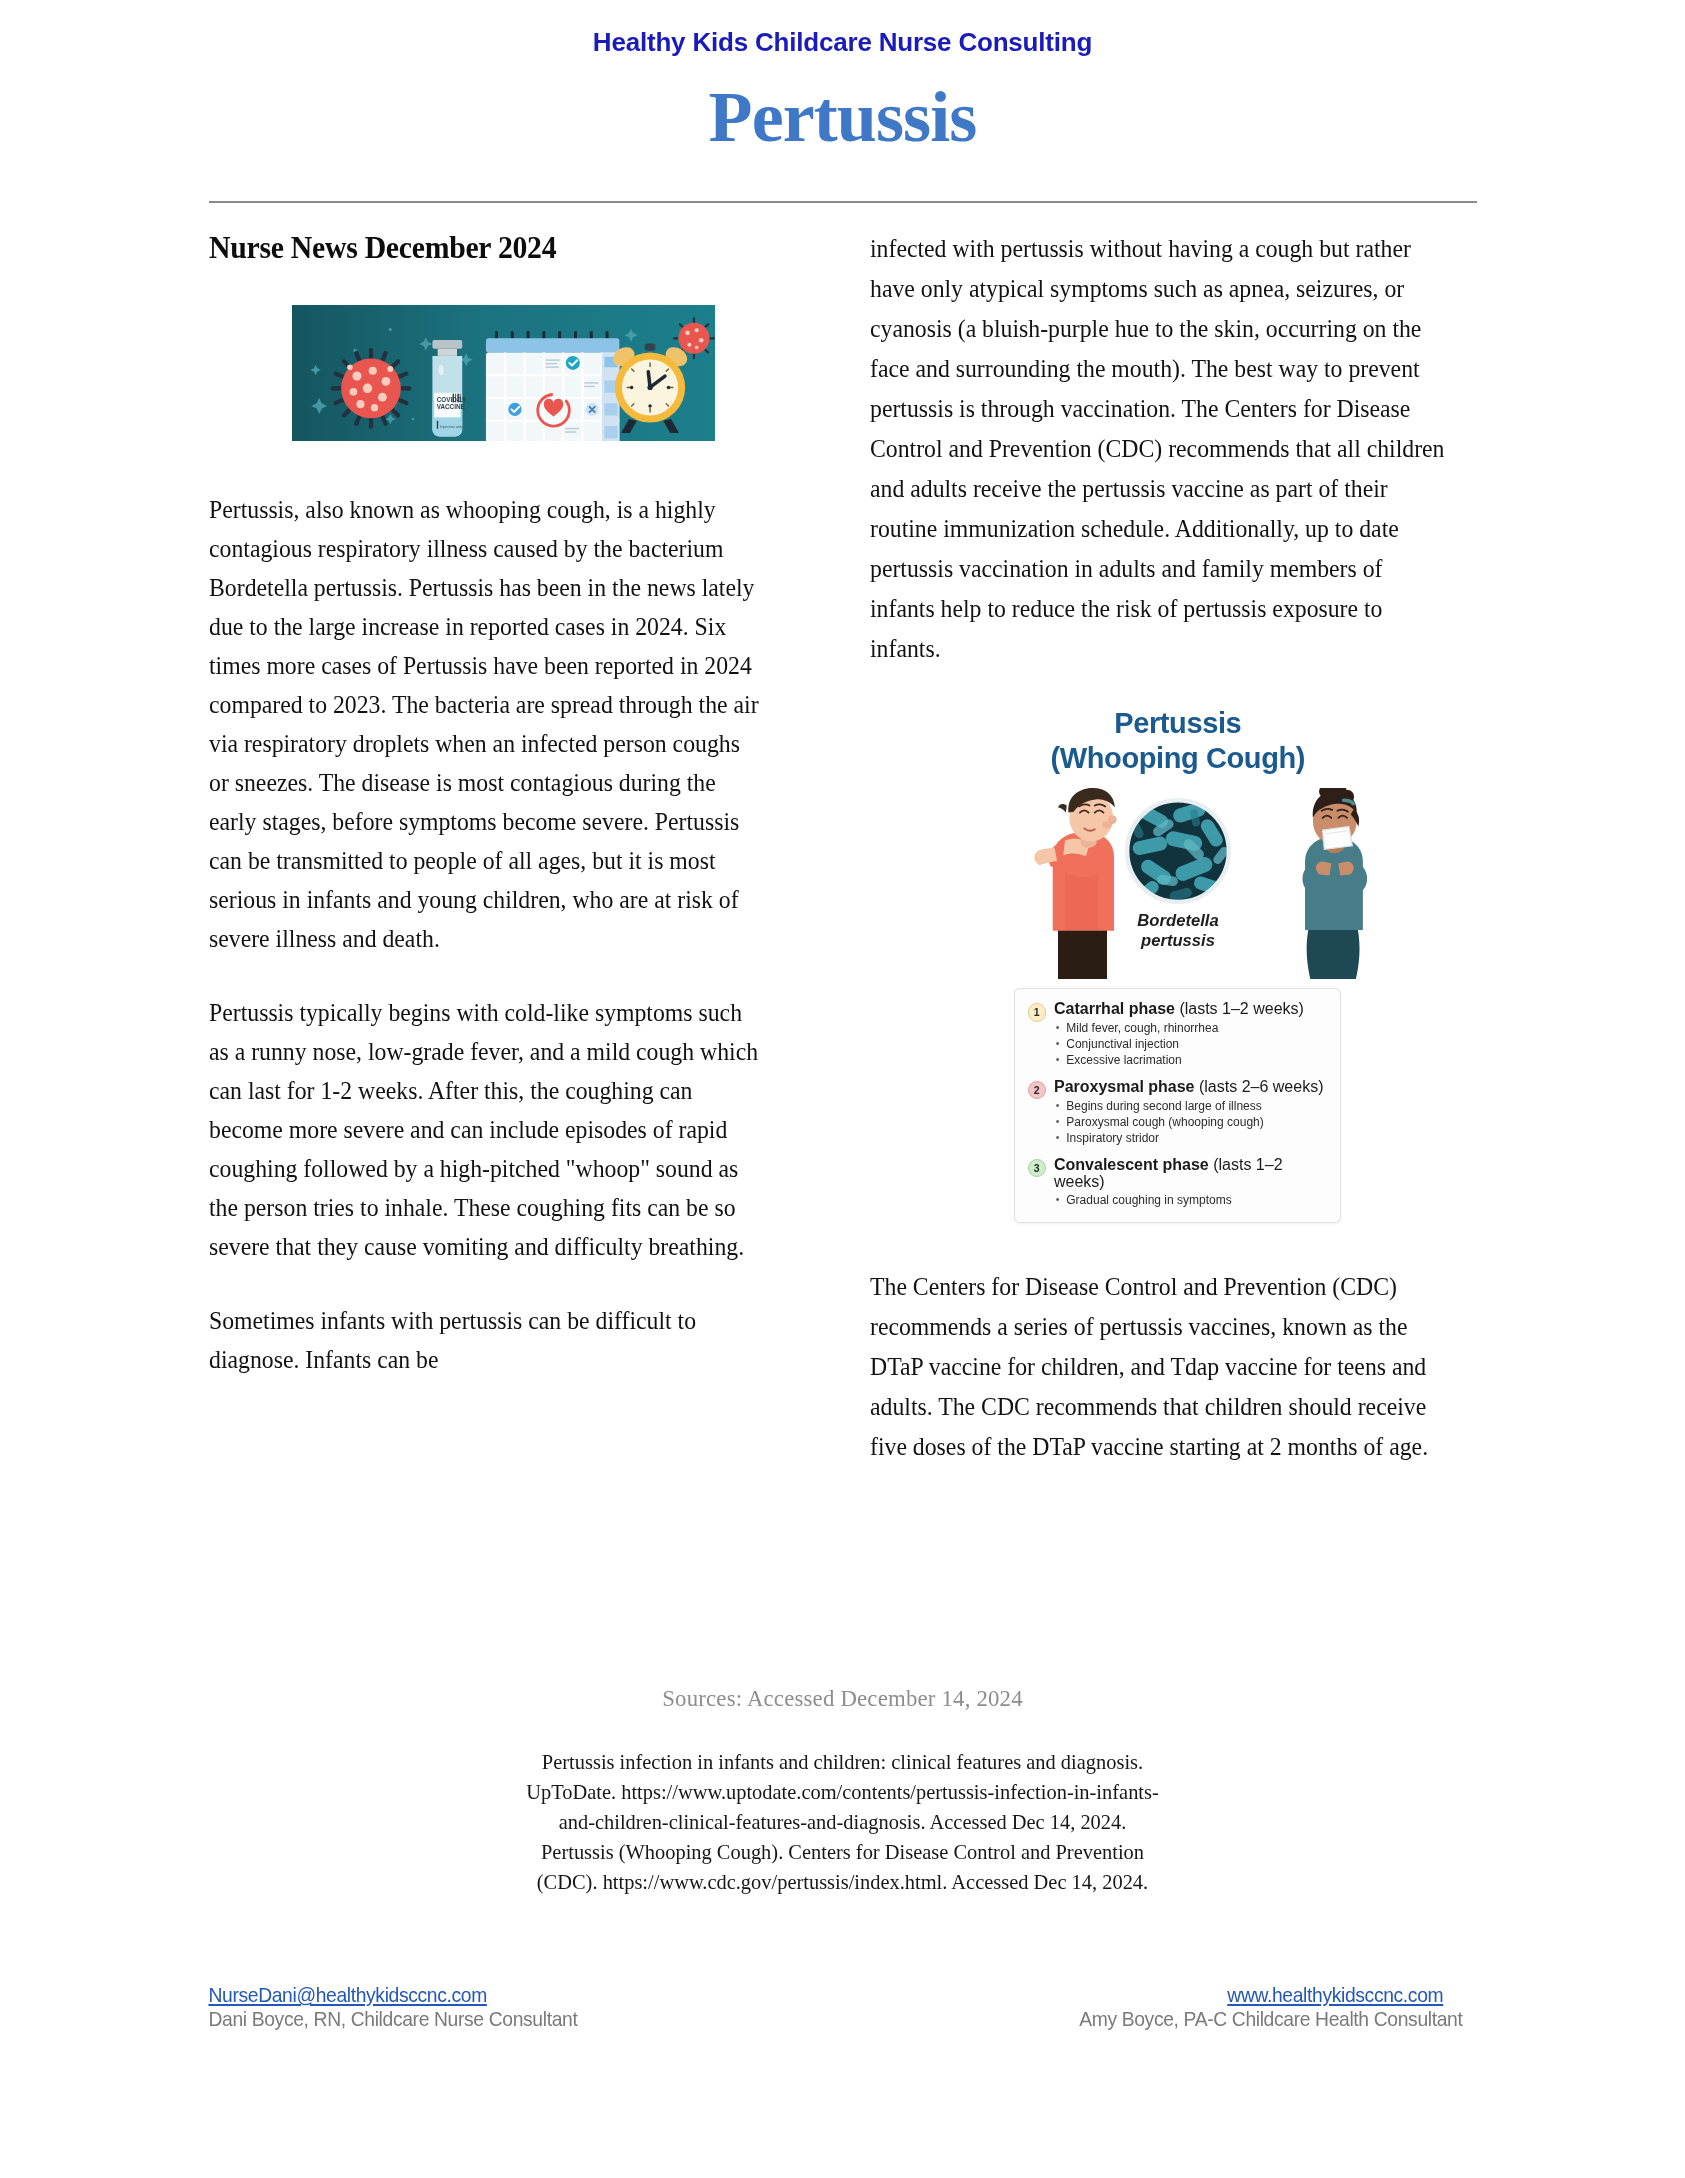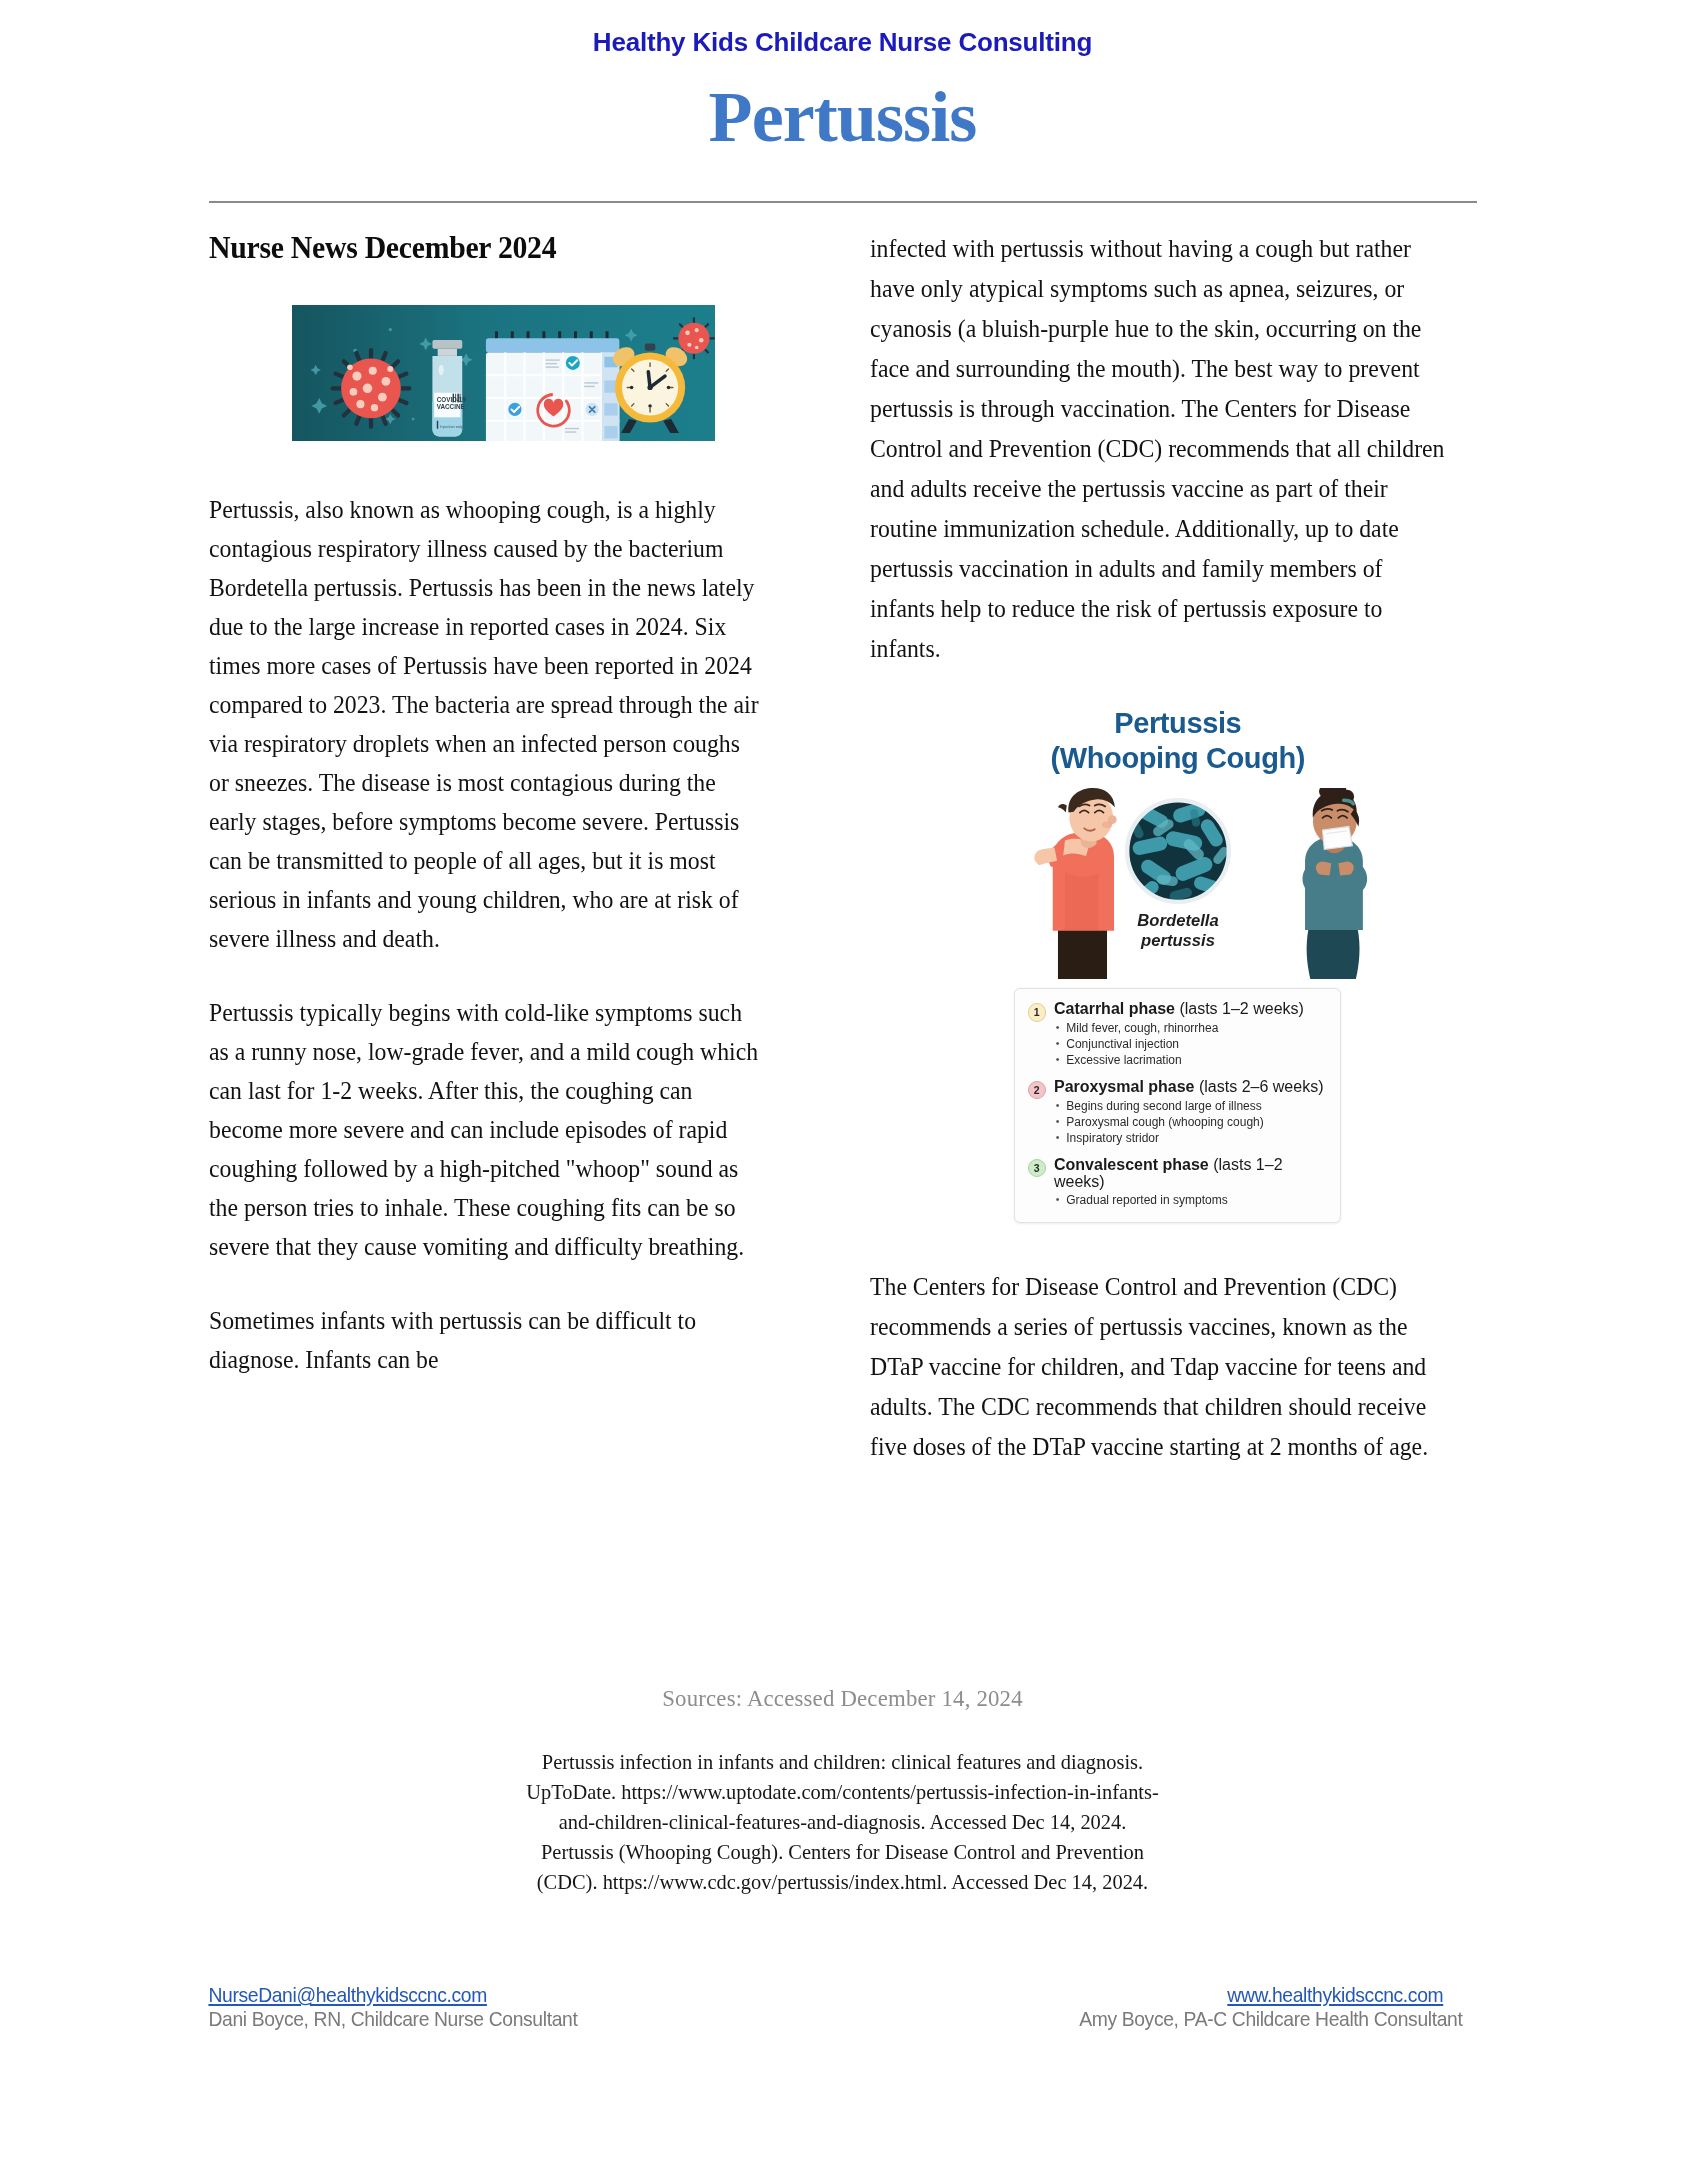--- a/index.html
+++ b/index.html
@@ -607,21 +607,21 @@
         </div>
 
         <div class="phase-row">
           <div class="phase-badge badge-3">3</div>
           <div class="phase-body">
             <div class="phase-title">
               <b>Convalescent phase</b>
               <span>(lasts 1–2 weeks)</span>
             </div>
             <ul class="phase-list">
-              <li>Gradual reported in symptoms</li>
+              <li>Gradual coughing in symptoms</li>
             </ul>
           </div>
         </div>
       </div>
     </div>
 
     <div style="height:44px"></div>
     <p class="body-text">The Centers for Disease Control and Prevention (CDC) recommends a series of pertussis vaccines, known as the DTaP vaccine for children, and Tdap vaccine for teens and adults. The CDC recommends that children should receive five doses of the DTaP vaccine starting at 2 months of age.</p>
   </div>
 </div>

